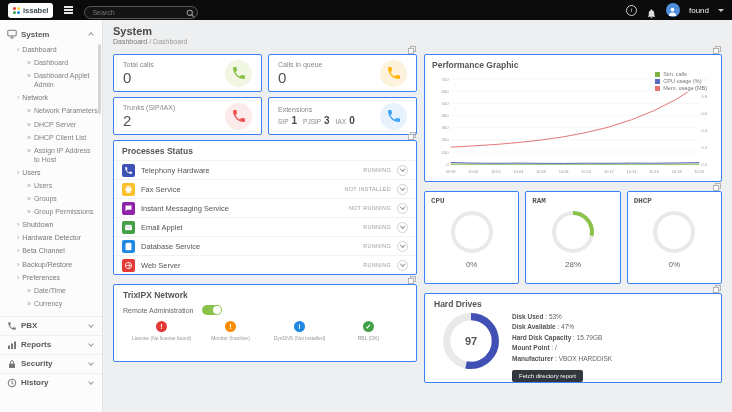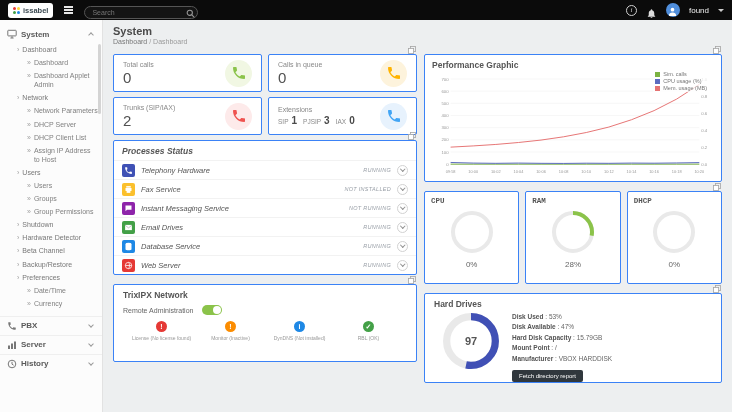--- a/index.html
+++ b/index.html
@@ -72,21 +72,21 @@
   .ext-v { font-size: 10px; font-weight: bold; color: #4a4a4a; margin-right: 3px; }
 
   
   .perf-card { padding: 5px 7px 3px; position: relative; height: 128px; }
   #perf-chart { width: 100%; height: 106px; display: block; margin-top: 2px; }
   .legend { position: absolute; top: 15px; right: 12px; display: flex; flex-direction: column; gap: 1px; background: rgba(255,255,255,.75); padding: 1px 2px; }
   .legend-item { display: flex; align-items: center; font-size: 5.5px; color: #777; }
   .swatch { width: 5px; height: 5px; display: inline-block; margin-right: 3px; }
 
   
-  .proc-card { padding: 0; font-style: italic; }
+  .proc-card { padding: 0; }
   .proc-header { padding: 5px 8px 4px; }
   .proc-row { display: flex; align-items: center; gap: 6px; padding: 0 8px; border-top: 1px solid #f2f2f2; height: 19px; }
   .proc-icon { width: 13px; height: 13px; border-radius: 2px; display: flex; align-items: center; justify-content: center; flex-shrink: 0; }
   .proc-icon svg { width: 9px; height: 9px; }
   .proc-name { font-size: 7.5px; color: #555; }
   .proc-status { margin-left: auto; font-size: 5.5px; color: #9aa0a8; letter-spacing: .3px; }
   .proc-chevron { width: 11px; height: 11px; border: 1px solid #d2d2d2; border-radius: 50%; display: flex; align-items: center; justify-content: center; cursor: pointer; flex-shrink: 0; }
   .proc-chevron i { width: 3.5px; height: 3.5px; border-right: 1px solid #909090; border-bottom: 1px solid #909090; transform: rotate(45deg); margin-top: -2px; }
 
   
@@ -266,21 +266,31 @@
       <span class="chev down"></span>
     </div>
     <div class="side-section bordered">
       <span class="side-icon">
         <svg viewBox="0 0 10 10">
             <rect x="1" y="5.5" width="2" height="3.5" fill="#777"></rect>
             <rect x="4" y="3.5" width="2" height="5.5" fill="#777"></rect>
             <rect x="7" y="1.5" width="2" height="7.5" fill="#777"></rect>
           </svg>
       </span>
-      <span>Server</span>
+      <span>Reports</span>
+      <span class="chev down"></span>
+    </div>
+    <div class="side-section bordered">
+      <span class="side-icon">
+        <svg viewBox="0 0 10 10">
+            <rect x="2" y="4.6" width="6" height="4.4" rx="0.6" fill="#777"></rect>
+            <path d="M3.5 4.6V3.2a1.5 1.5 0 013 0v1.4" fill="none" stroke="#777" stroke-width="1"></path>
+          </svg>
+      </span>
+      <span>Security</span>
       <span class="chev down"></span>
     </div>
     <div class="side-section bordered">
       <span class="side-icon">
         <svg viewBox="0 0 10 10">
             <circle cx="5" cy="5" r="3.8" fill="none" stroke="#777" stroke-width="1"></circle>
             <path d="M5 2.8v2.4l1.6 1" fill="none" stroke="#777" stroke-width="1"></path>
           </svg>
       </span>
       <span>History</span>
@@ -411,21 +421,21 @@
                 <i></i>
               </span>
           </div>
           <div class="proc-row">
             <span class="proc-icon" style="background: rgb(67, 160, 71);">
                 <svg viewBox="0 0 24 24">
                   <path fill="#fff" d="M3 5h18v14H3z"></path>
                   <path d="M3 6l9 7 9-7" fill="none" stroke="rgba(0,0,0,.3)" stroke-width="2"></path>
                 </svg>
               </span>
-            <span class="proc-name">Email Drives</span>
+            <span class="proc-name">Email Applet</span>
             <span class="proc-status">RUNNING</span>
             <span class="proc-chevron">
                 <i></i>
               </span>
           </div>
           <div class="proc-row">
             <span class="proc-icon" style="background: rgb(30, 136, 229);">
                 <svg viewBox="0 0 24 24">
                   <ellipse cx="12" cy="5" rx="8" ry="3" fill="#fff"></ellipse>
                   <path d="M4 5v14c0 1.7 3.6 3 8 3s8-1.3 8-3V5" fill="#fff"></path>

